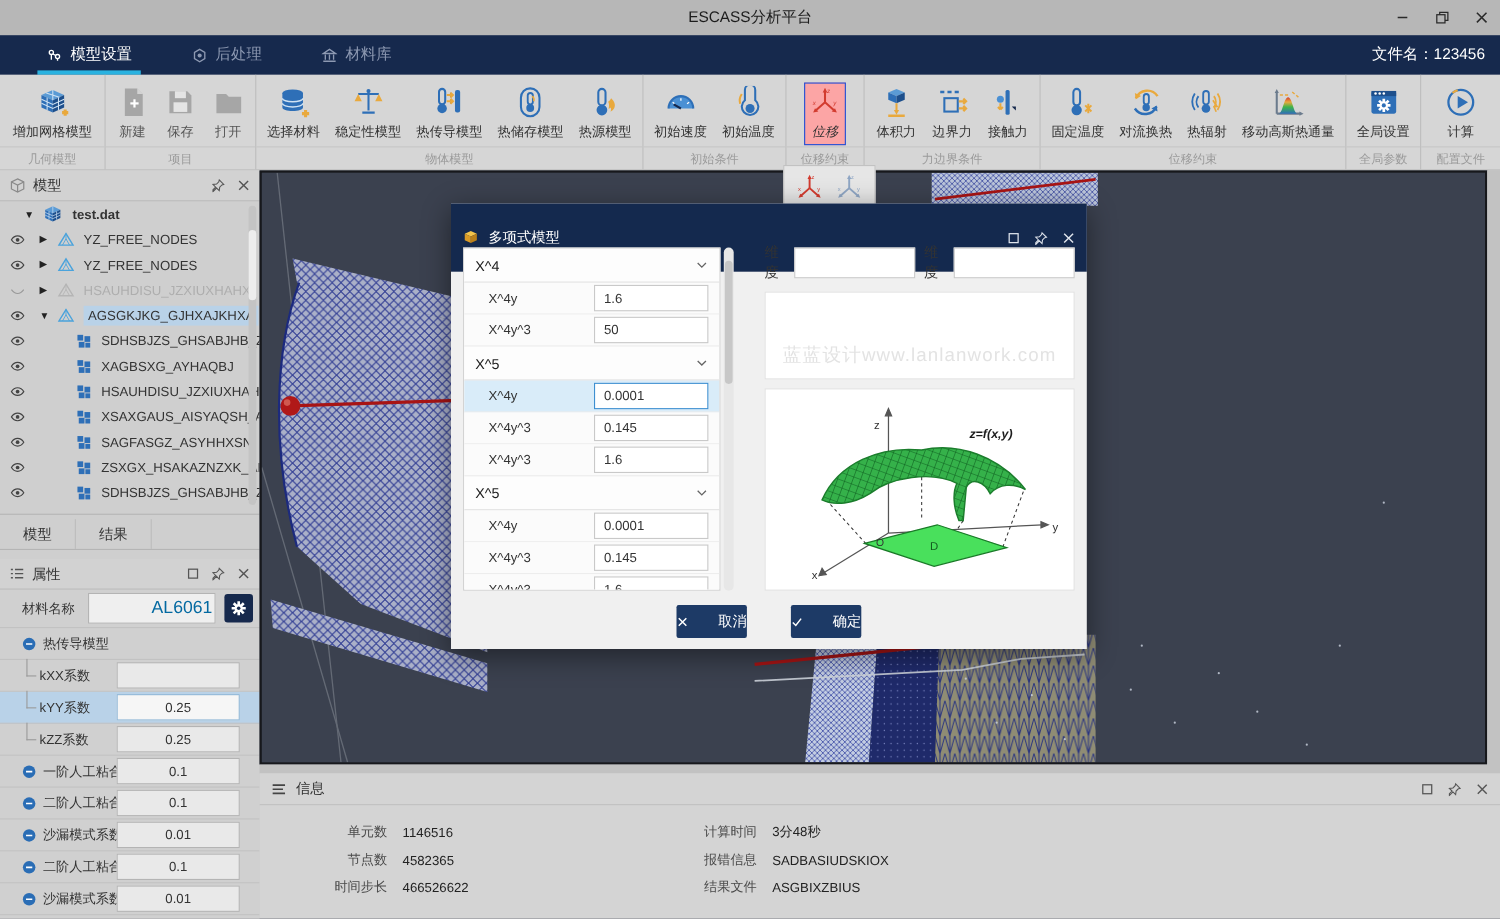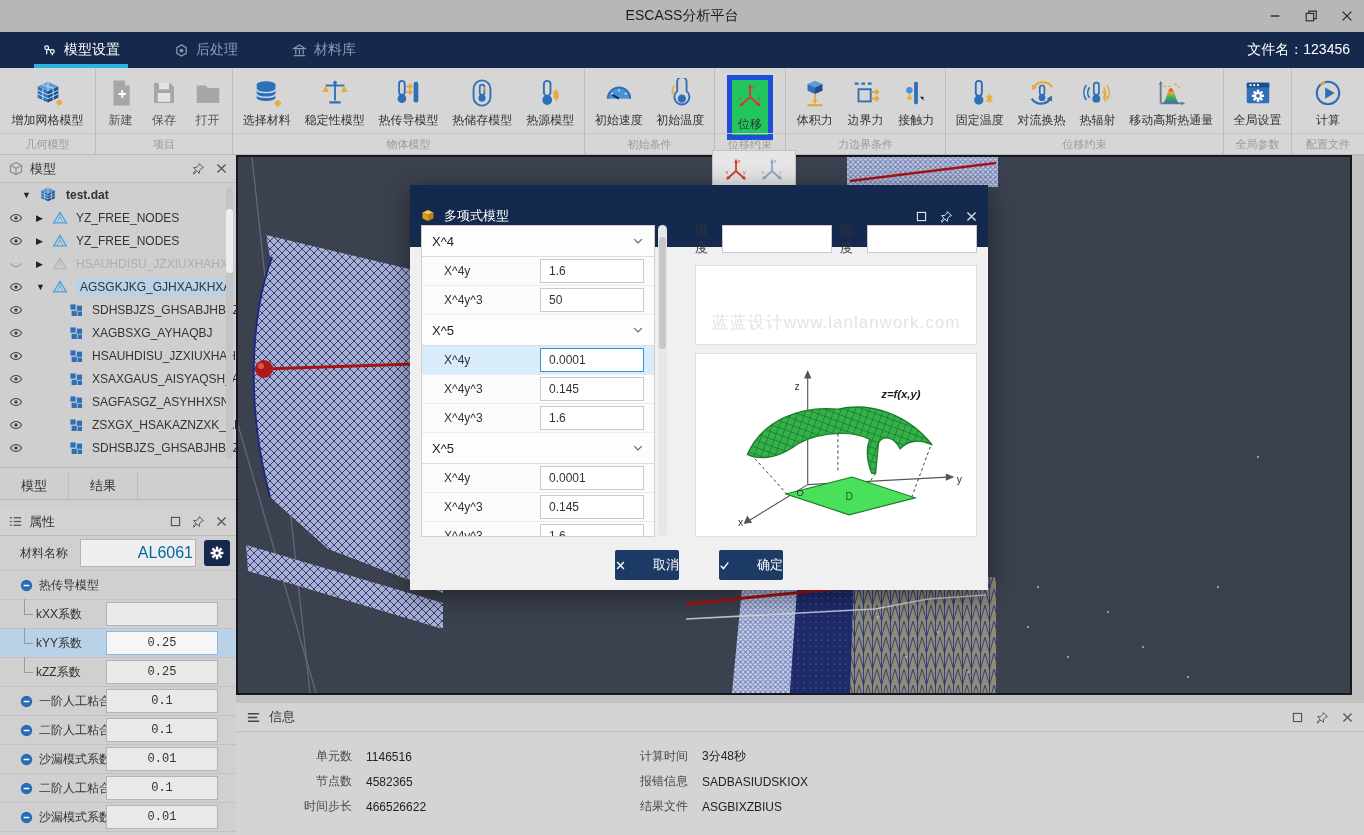--- a/index.html
+++ b/index.html
@@ -17,21 +17,21 @@
   .mtab.active{color:#ffffff;}
   .mtab.active:after{content:"";position:absolute;left:4px;right:4px;bottom:0;height:4px;background:#2ab2e0;}
   .mtab svg{width:15px;height:15px;}
   .mfile{margin-left:auto;color:#ffffff;font-size:14px;display:flex;align-items:center;padding-right:14px;}
   
   .toolbar{position:absolute;left:0;top:68px;width:1364px;height:87px;background:#d6d6d6;display:flex;border-bottom:1px solid #b9b9b9;box-sizing:border-box;}
   .tgroup{position:relative;height:100%;border-right:1px solid #bdbdbd;box-sizing:border-box;display:flex;align-items:flex-start;justify-content:space-evenly;padding-top:7px;}
   .tgroup:last-child{border-right:none;}
   .grp-label{position:absolute;left:0;right:0;bottom:2px;text-align:center;font-size:11px;color:#9a9a9a;border-top:1px solid #c6c6c6;padding-top:3px;}
   .tbtn{display:flex;flex-direction:column;align-items:center;gap:4px;cursor:pointer;padding:2px 3px;border:1px solid transparent;}
-  .tbtn.pressed{background:#22c55e;border:5px solid #1d4ed8;}
+  .tbtn.pressed{background:#fca5a5;border:1px solid #1d4ed8;font-style:italic;}
   .tbtn .tbicon{width:30px;height:30px;}
   .tbtn .tlabel{font-size:12px;color:#333;white-space:nowrap;}
   .tbtn.disabled .tlabel{color:#555;}
   .gray-ic{color:#a6a6a6;}
   
   .leftcol{position:absolute;left:0;top:155px;width:236px;height:680px;background:#cfcfcf;}
   .panel-h{height:27px;display:flex;align-items:center;padding:0 8px;border-bottom:1px solid #bcbcbc;color:#333;font-size:13px;gap:6px;background:#d2d2d2;}
   .panel-h .ph-icons{margin-left:auto;display:flex;gap:10px;color:#555;}
   .ph-icons .pic{width:13px;height:13px;cursor:pointer;}
   .modelpanel{position:absolute;left:0;top:0;width:236px;height:313px;border-bottom:1px solid #b5b5b5;box-sizing:border-box;}
@@ -50,21 +50,21 @@
   .ltabs{position:absolute;left:0;top:317px;width:236px;height:28px;display:flex;border-bottom:1px solid #b5b5b5;box-sizing:border-box;background:#cfcfcf;}
   .ltab{width:68px;display:flex;align-items:center;justify-content:center;font-size:13px;color:#333;border-right:1px solid #bcbcbc;cursor:pointer;}
   
   .propspanel{position:absolute;left:0;top:353px;width:236px;bottom:0;background:#d0d0d0;}
   .prow{display:flex;align-items:center;height:28px;border-bottom:1px solid #c2c2c2;position:relative;font-size:12px;color:#333;}
   .prow.tall{height:34px;}
   .prow.hl{background:#b9d2e8;}
   .prow .plabel{margin-left:20px;display:flex;align-items:center;gap:6px;}
   .prow.childrow .plabel{margin-left:36px;}
   .prow.childrow:before{content:"";position:absolute;left:24px;top:-1px;height:15px;width:8px;border-left:1px solid #9a9a9a;border-bottom:1px solid #9a9a9a;}
-  .pinput{position:absolute;right:18px;width:106px;height:20px;background:#e9e9e9;border:1px solid #b4b4b4;font-size:12px;text-align:center;color:#333;font-family:Liberation Mono, monospace;}
+  .pinput{position:absolute;right:18px;width:106px;height:20px;background:#e9e9e9;border:1px solid #b4b4b4;font-size:12px;text-align:center;color:#333;font-family:Liberation Sans, sans-serif;}
   .prow.hl .pinput{background:#f6f6f6;border-color:#8fb7d8;}
   .minuscircle{width:13px;height:13px;}
   .gearbtn{position:absolute;right:6px;width:26px;height:26px;background:#16294d;border-radius:3px;display:flex;align-items:center;justify-content:center;cursor:pointer;}
   .gearbtn svg{width:16px;height:16px;color:#fff;}
   .mat-input{position:absolute;right:40px;width:110px;height:24px;background:#efefef;border:1px solid #b4b4b4;text-align:right;font-size:16px;color:#0369a1;font-family:inherit;}
   
   .viewport{position:absolute;left:236px;top:155px;width:1116px;height:540px;background:#3b414f;border:2px solid #17181c;box-sizing:border-box;}
   .rgutter{position:absolute;left:1352px;top:155px;width:12px;height:548px;background:#c2c2c2;}
   .triad-flyout{position:absolute;left:712px;top:150px;width:82px;height:40px;background:#e6e6e6;border:1px solid #c2c2c2;display:flex;align-items:center;justify-content:space-evenly;z-index:5;}
   .triad-flyout svg{width:28px;height:28px;cursor:pointer;}

